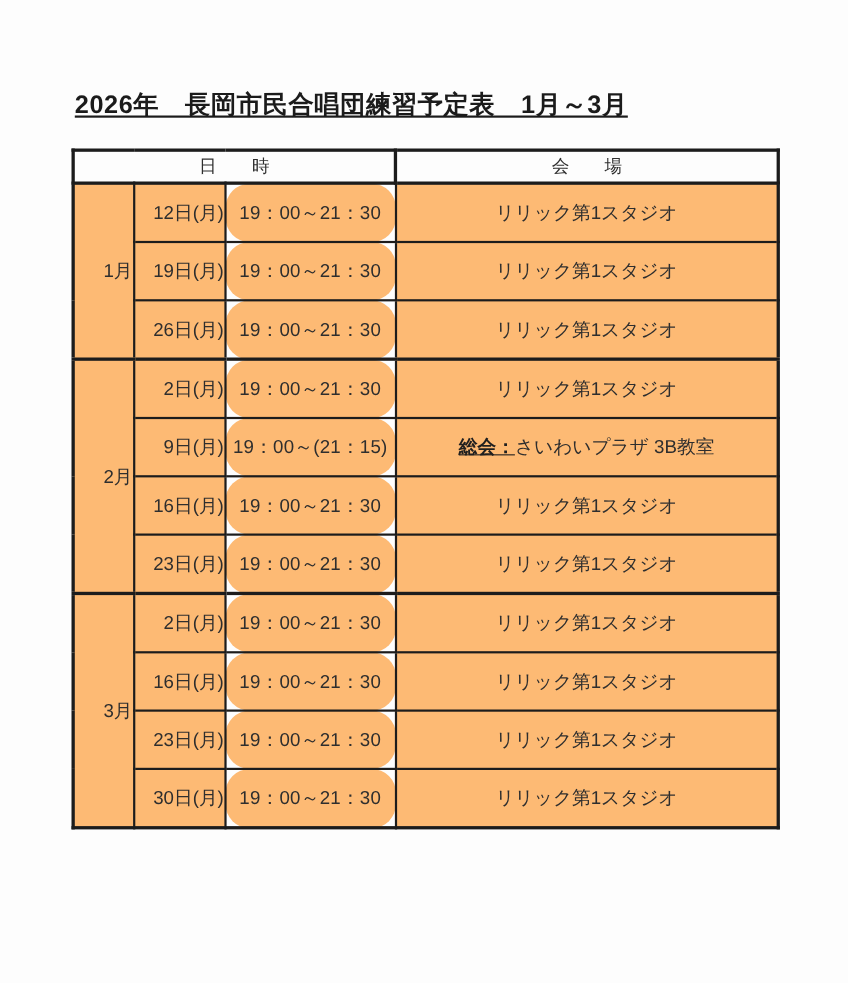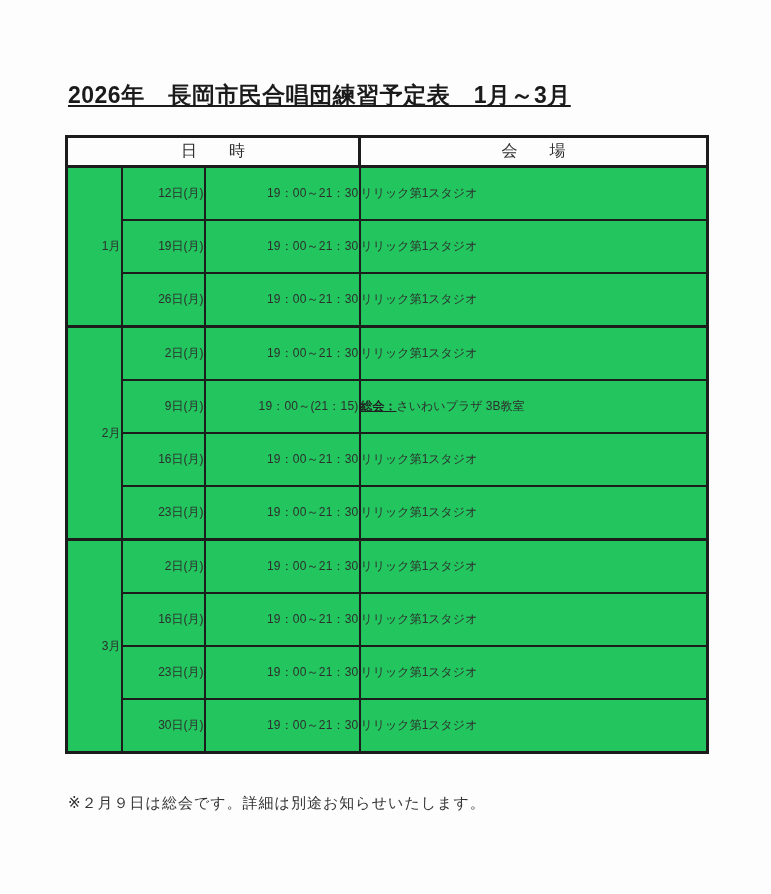--- a/index.html
+++ b/index.html
@@ -44,45 +44,46 @@
     border: 3px solid #1c1c1c;
     font-weight: normal;
     font-size: 16px;
     color: #2e2e2e;
     height: 23px;
     text-align: center;
     padding: 2px 16px;
   }
   table.schedule td {
     border: 2px solid #1c1c1c;
-    font-size: 12px;
+    font-size: 17px;
     color: #2e2e2e;
     height: 51px;
     padding: 0;
-    background: #22c55e;
+    background: #fdba74;
   }
   tr.group-start td { border-top: 3px solid #1c1c1c; }
 
   td.month-cell {
     text-align: right;
     vertical-align: middle;
     border-right: 2px solid #1c1c1c;
   }
   td.date-cell {
     text-align: right;
     padding-right: 3px;
     border-right: 2px solid #1c1c1c;
   }
   td.time-cell {
-    text-align: right;
+    text-align: center;
     padding-left: 2px;
     letter-spacing: 0.2px;
+    border-radius: 22px;
   }
   td.venue-cell {
-    text-align: left;
+    text-align: center;
     border-left: 3px solid #1c1c1c;
   }
   td.venue-cell strong { font-weight: bold; color: #1f1f1f; text-decoration: underline; }
 
   .footnote {
     position: absolute;
     left: 68px;
     top: 794px;
     font-size: 15px;
     color: #333333;
@@ -165,15 +166,14 @@
           <td class="venue-cell">リリック第1スタジオ</td>
         </tr>
         <tr>
           <td class="date-cell">30日(月)</td>
           <td class="time-cell">19：00～21：30</td>
           <td class="venue-cell">リリック第1スタジオ</td>
         </tr>
       </tbody>
   </table>
 
-  <div class="footnote">※２月９日は総会です。詳細は別途お知らせいたします。</div>
 
 </div>
 
 </body></html>

